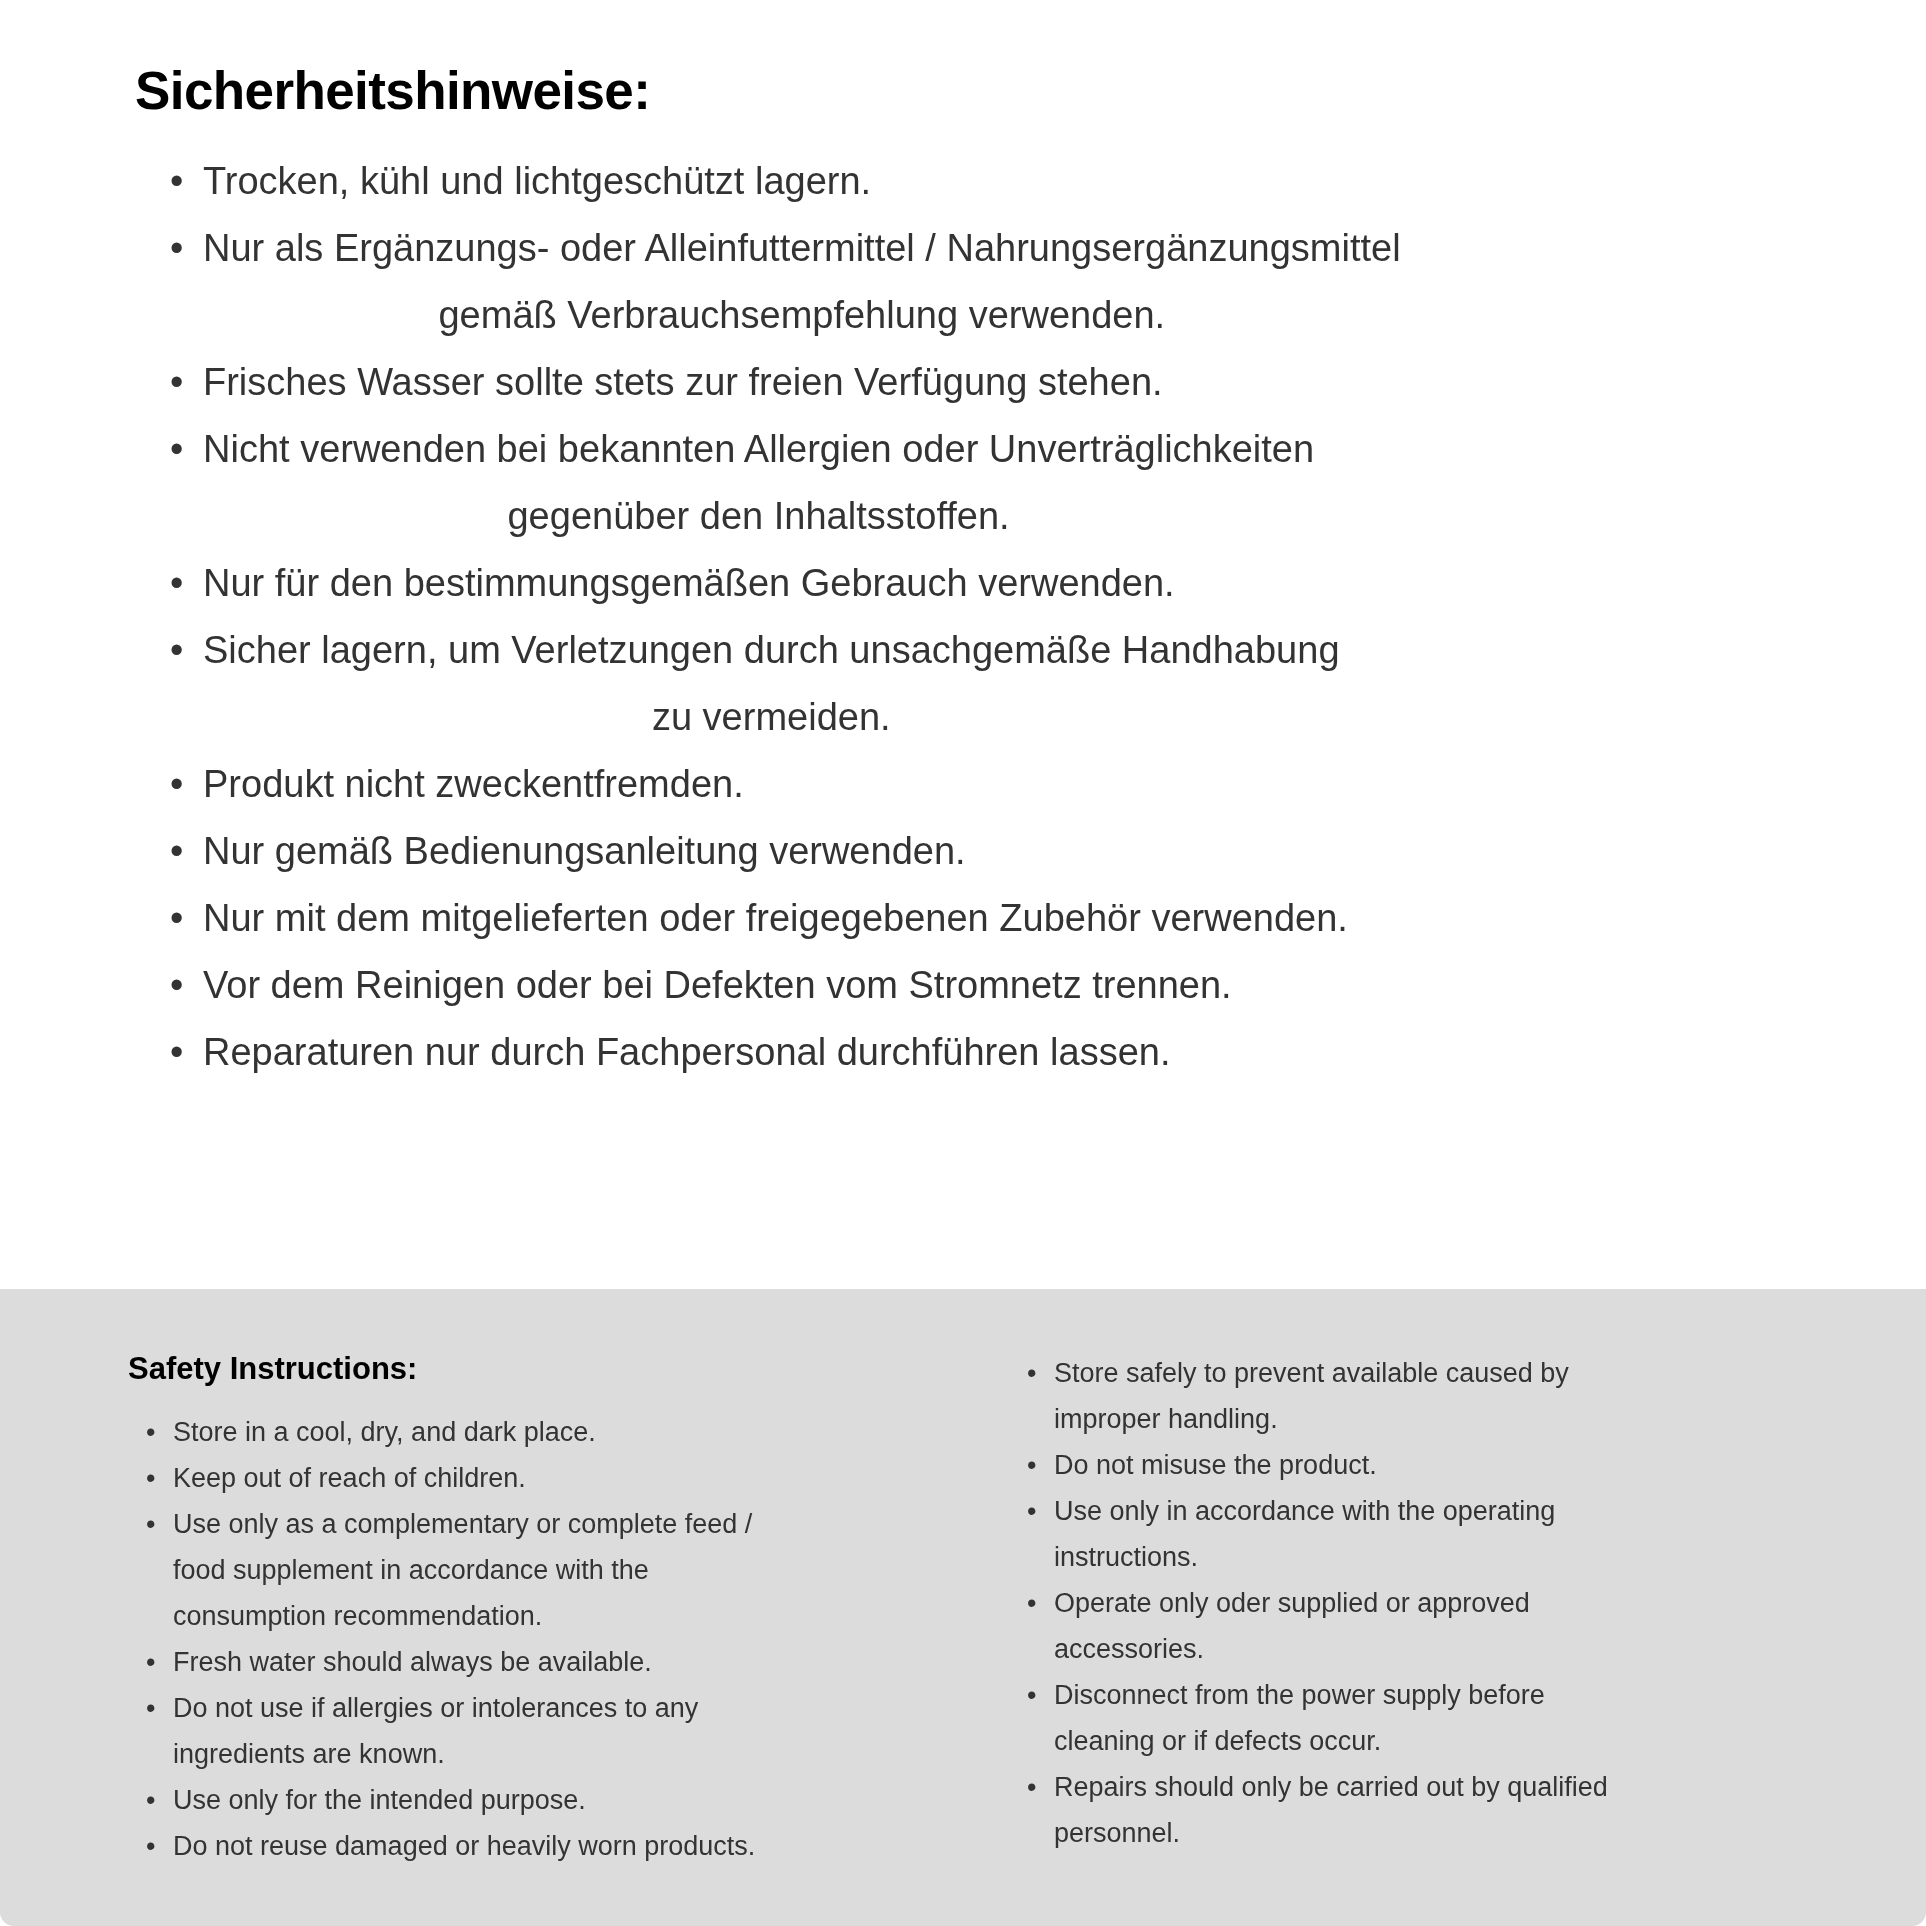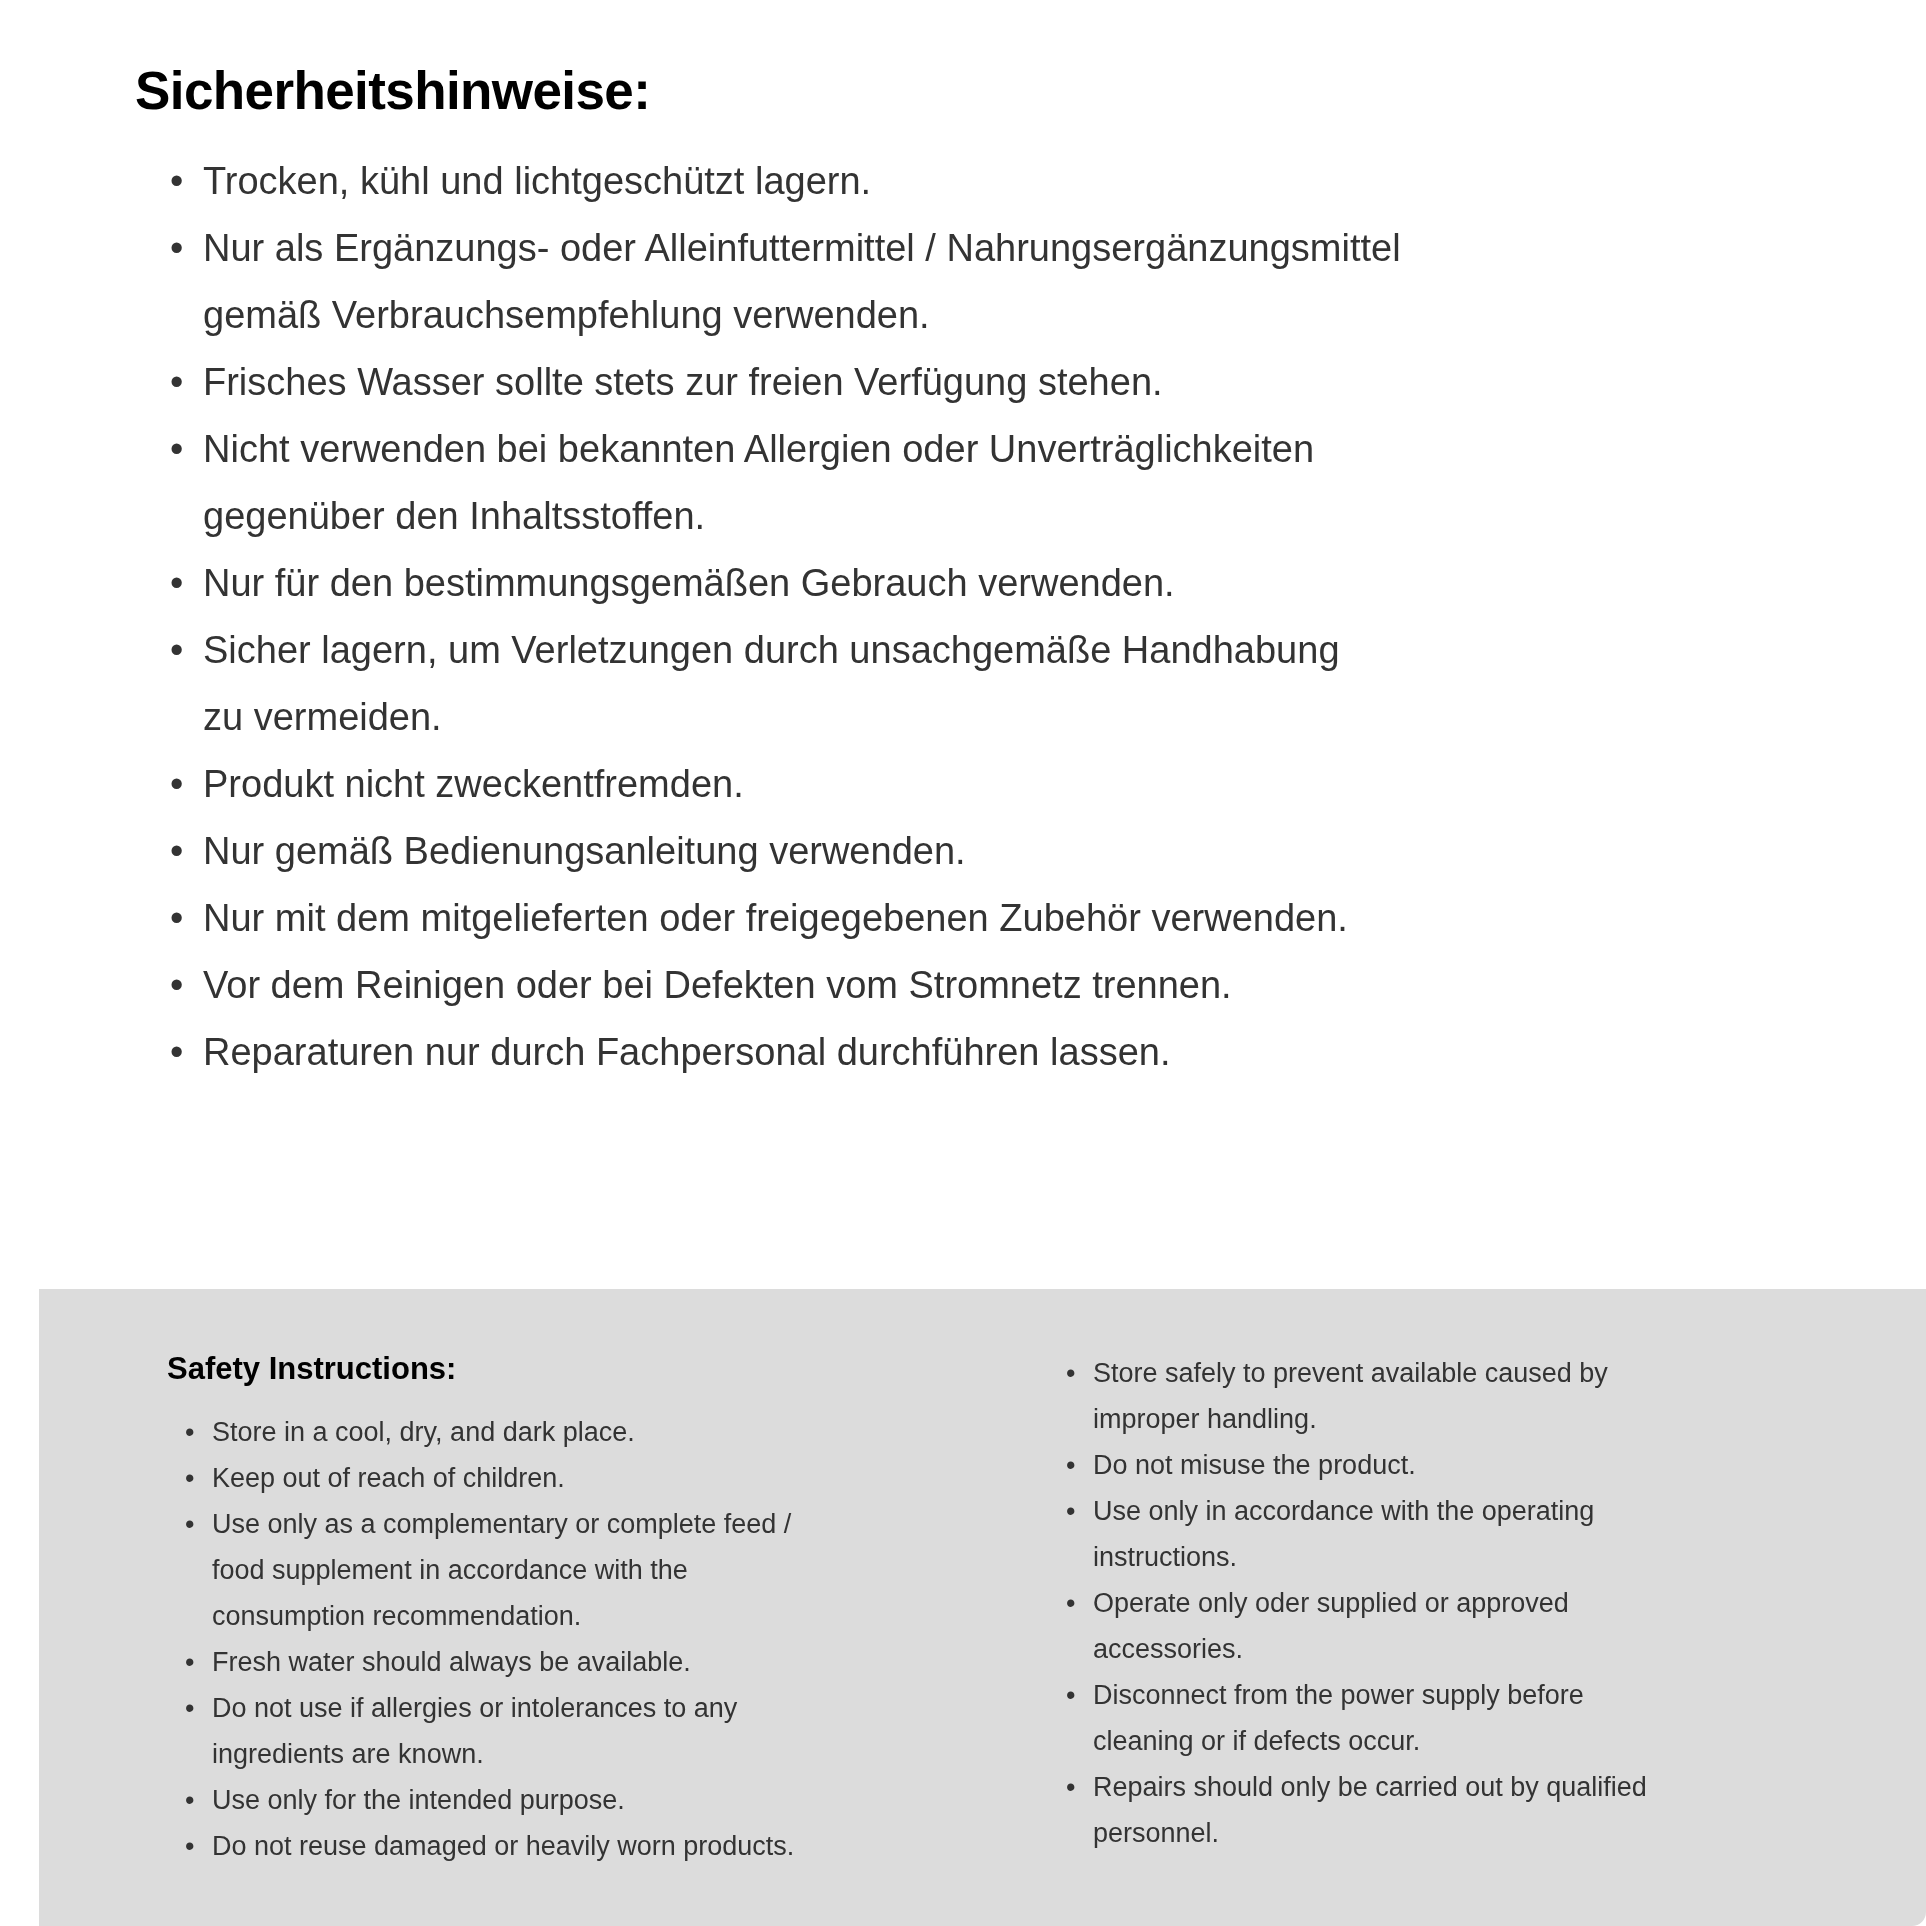--- a/index.html
+++ b/index.html
@@ -30,34 +30,34 @@
     line-height: 1;
     margin: 0 0 31px 0;
     letter-spacing: -0.6px;
   }
   .de-list { margin-left: 35px; }
   .de-list .li {
     display: flex;
     font-size: 38px;
     line-height: 67px;
     color: #333333;
+    text-align: center;
   }
   .de-list .bullet {
     flex: 0 0 33px;
     text-align: left;
   }
 
   
   .en-section {
     position: absolute;
     top: 1289px; left: 0; right: 0; bottom: 0;
     background: #dcdcdc;
     padding: 61px 83px 15px 128px;
     box-sizing: border-box;
-    margin-left: 39px;
   }
   .en-columns {
     display: flex;
     gap: 26px;
     align-items: flex-start;
   }
   .en-col-left  { width: 873px; flex: 0 0 auto; }
   .en-col-right { flex: 1 1 auto; }
   .en-heading {
     font-size: 31px;

